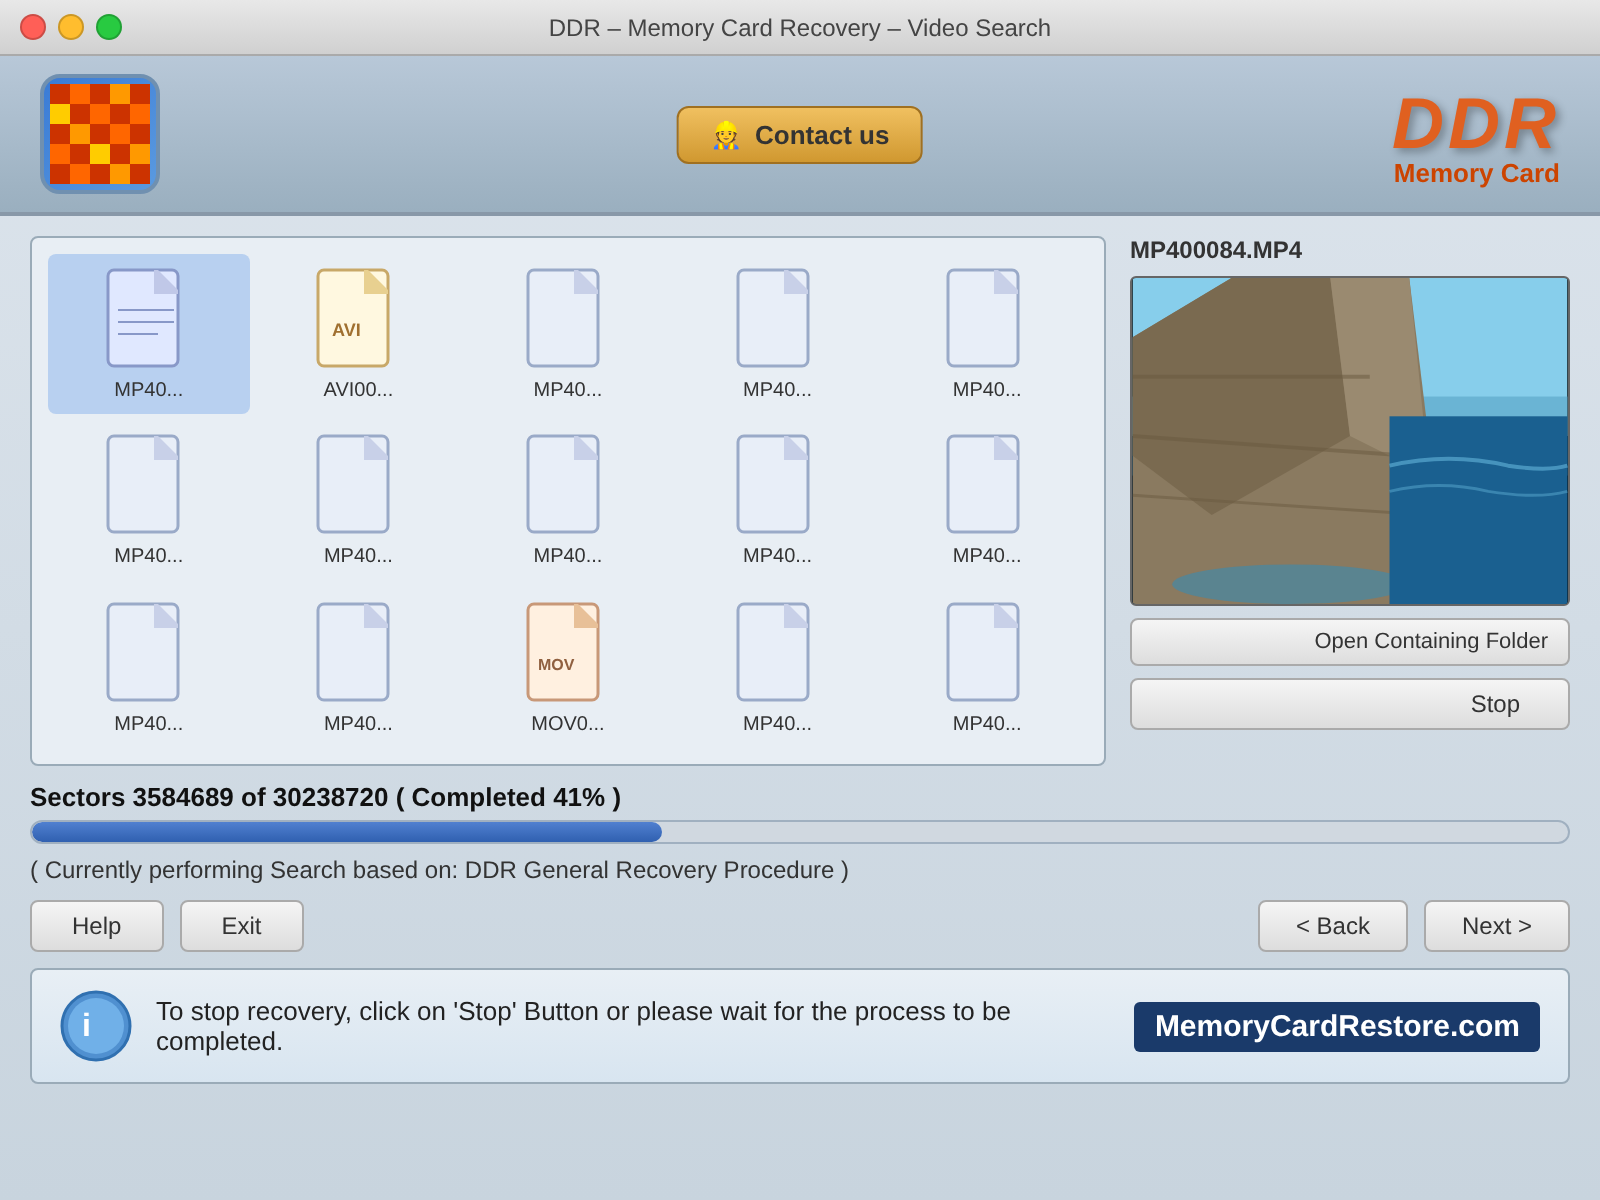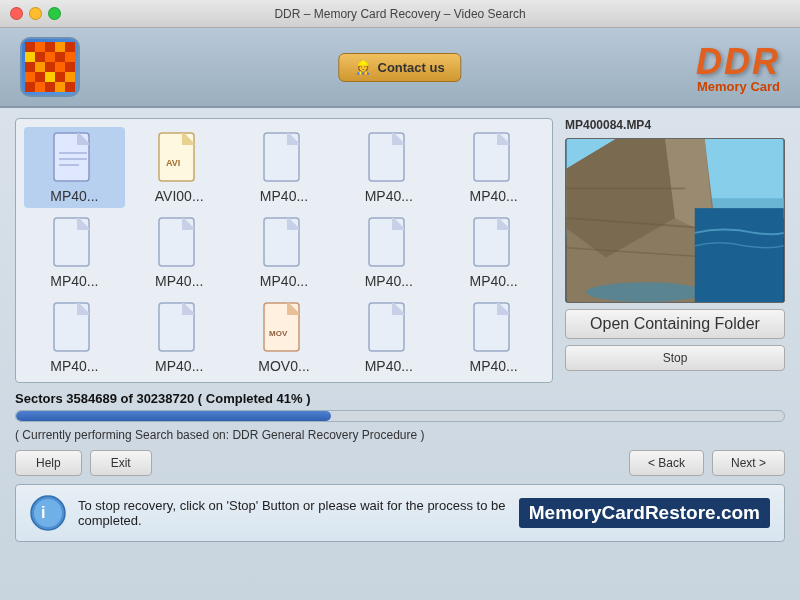--- a/index.html
+++ b/index.html
@@ -149,21 +149,21 @@
       justify-content: center;
     }
     .file-icon {
       width: 50px; height: 55px;
       position: relative;
     }
     .file-icon svg {
       width: 100%; height: 100%;
     }
     .file-name {
-      font-size: 14px;
+      font-size: 10px;
       color: #333;
       text-align: center;
       margin-top: 2px;
     }
 
     
     .preview-panel {
       width: 220px;
       display: flex;
       flex-direction: column;
@@ -184,33 +184,33 @@
       position: relative;
     }
     .cliff-svg {
       width: 100%; height: 100%;
     }
     .open-folder-btn {
       background: linear-gradient(to bottom, #f5f5f5, #ddd);
       border: 1px solid #aaa;
       border-radius: 4px;
       padding: 5px 10px;
-      font-size: 16px;
+      font-size: 11px;
       cursor: pointer;
-      text-align: center;
+      text-align: right;
       color: #333;
     }
     .stop-btn {
       background: linear-gradient(to bottom, #f5f5f5, #ddd);
       border: 1px solid #aaa;
       border-radius: 4px;
-      padding: 5px 10px;
+      padding: 5px 24px;
       font-size: 12px;
       cursor: pointer;
-      text-align: center;
+      text-align: right;
       color: #333;
     }
 
     
     .progress-section {
       display: flex;
       flex-direction: column;
       gap: 4px;
     }
     .progress-label {
@@ -279,21 +279,21 @@
       flex-shrink: 0;
     }
     .info-text {
       font-size: 13px;
       color: #222;
       flex: 1;
     }
     .watermark {
       background: #1a3a6a;
       color: #fff;
-      font-size: 19px;
+      font-size: 15px;
       font-weight: 700;
       padding: 4px 10px;
       border-radius: 3px;
       white-space: nowrap;
     }
 
     
     ::-webkit-scrollbar { width: 10px; }
     ::-webkit-scrollbar-track { background: #c0cad4; }
     ::-webkit-scrollbar-thumb { background: #8898a8; border-radius: 3px; }

